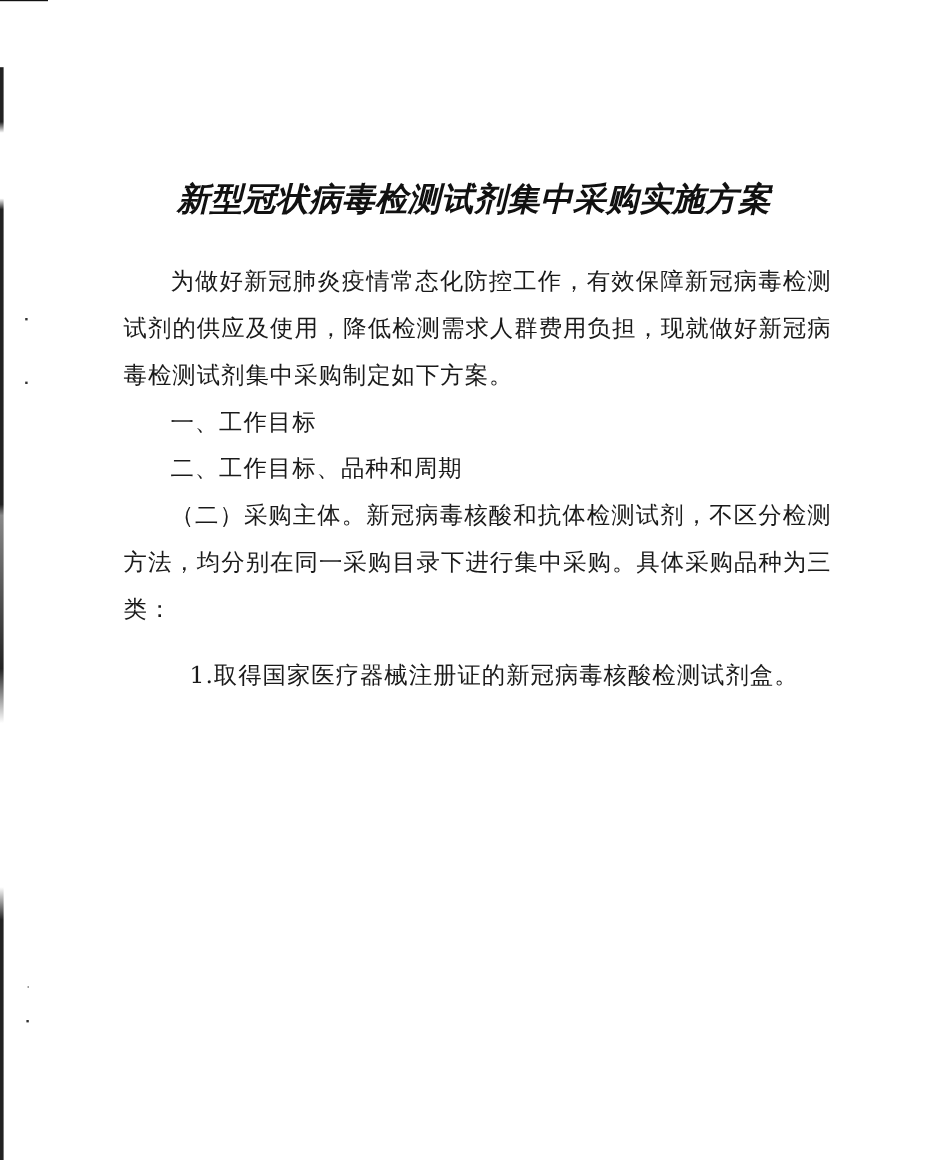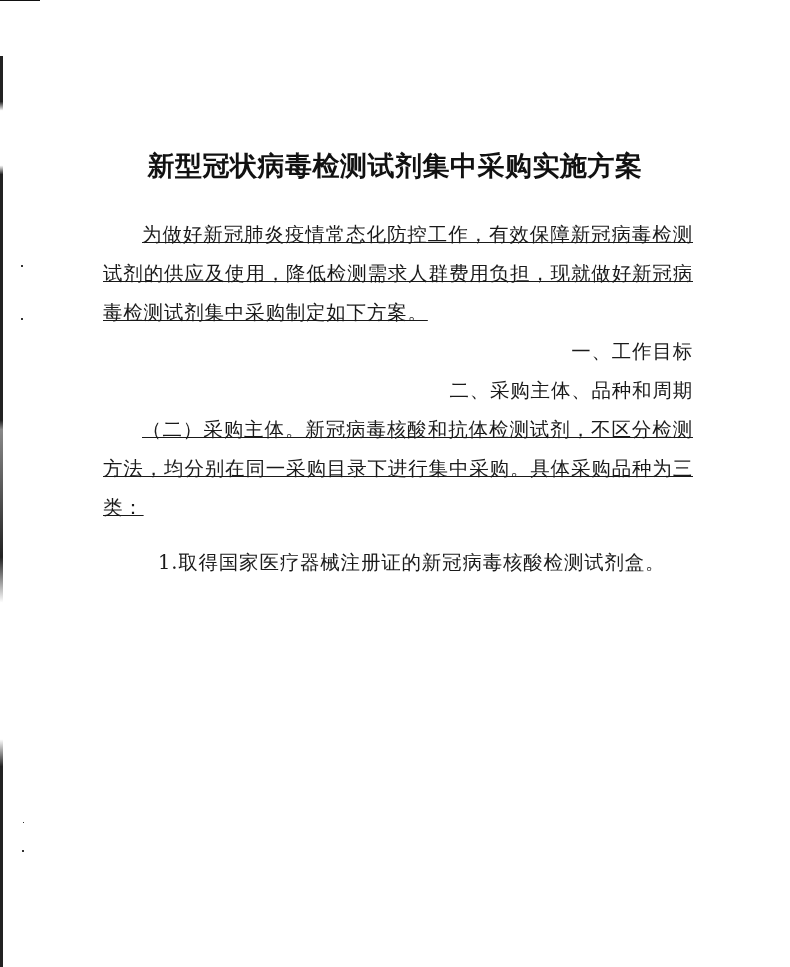--- a/index.html
+++ b/index.html
@@ -41,43 +41,42 @@
       position: absolute;
       left: 0;
       width: 790px;
       top: 130px;
       text-align: center;
       font-size: 27px;
       font-weight: bold;
       letter-spacing: 0.5px;
       color: #111;
       font-family: "DejaVu Serif", "Liberation Serif", serif;
+      font-style: italic;
     }
     .body-text {
       position: absolute;
       left: 103px;
       width: 590px;
       top: 215px;
       font-size: 19.5px;
       line-height: 39px;
       letter-spacing: 0.8px;
     }
     .para {
       margin: 0;
       text-indent: 2em;
       text-align: justify;
       text-align-last: left;
-      text-decoration: underline;
     }
     .heading {
       margin: 0;
       text-indent: 2em;
       font-family: "DejaVu Sans", "Liberation Sans", sans-serif;
       font-size: 19.5px;
-      text-align: right;
     }
     .list-item {
       margin: 16px;
       text-indent: 2em;
     }
   </style>
 </head>
 <body>
 
 <div class="scan-edge-top"></div>
@@ -87,17 +86,17 @@
 <div class="speck" style="left:23px;top:822px;width:1px;height:1px;"></div>
 <div class="speck" style="left:22px;top:850px;"></div>
 
 <h1 class="title">新型冠状病毒检测试剂集中采购实施方案</h1>
 
 <div class="body-text">
   <p class="para">为做好新冠肺炎疫情常态化防控工作，有效保障新冠病毒检测试剂的供应及使用，降低检测需求人群费用负担，现就做好新冠病毒检测试剂集中采购制定如下方案。</p>
 
   <p class="heading">一、工作目标</p>
 
-  <p class="heading">二、采购主体、品种和周期</p>
+  <p class="heading">二、工作目标、品种和周期</p>
   <p class="para">（二）采购主体。新冠病毒核酸和抗体检测试剂，不区分检测方法，均分别在同一采购目录下进行集中采购。具体采购品种为三类：</p>
 
   <p class="list-item">1.取得国家医疗器械注册证的新冠病毒核酸检测试剂盒。</p>
 </div>
 
 </body></html>

